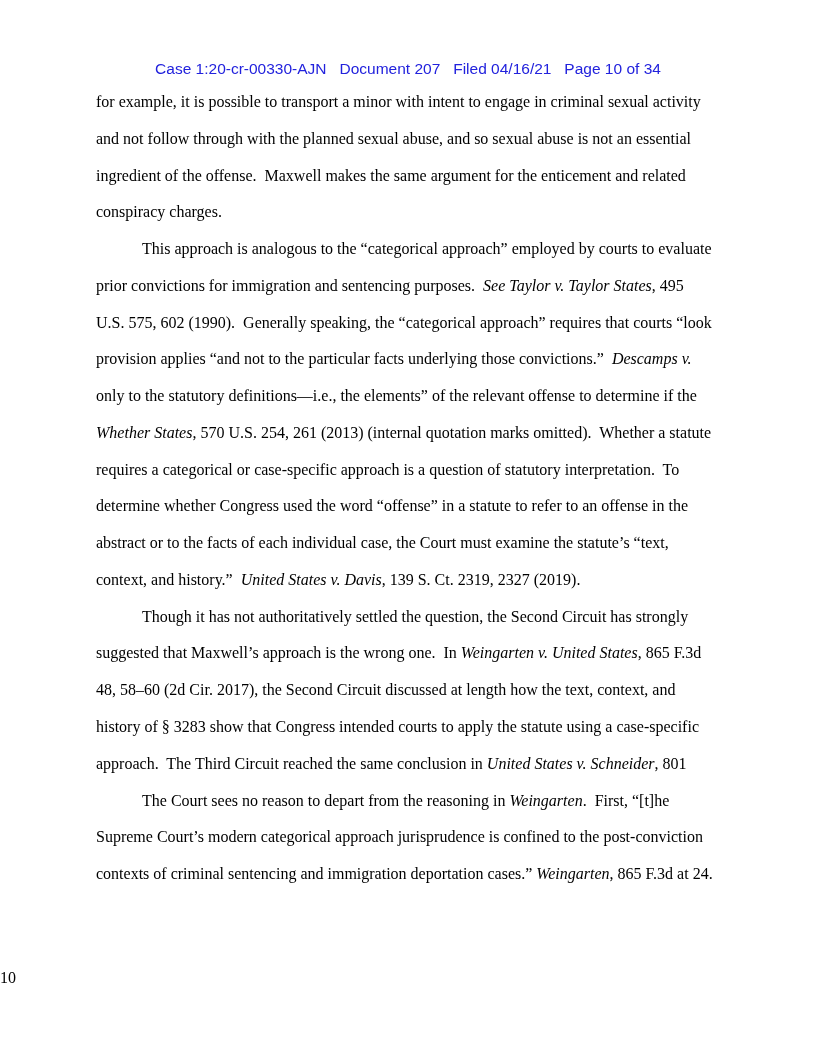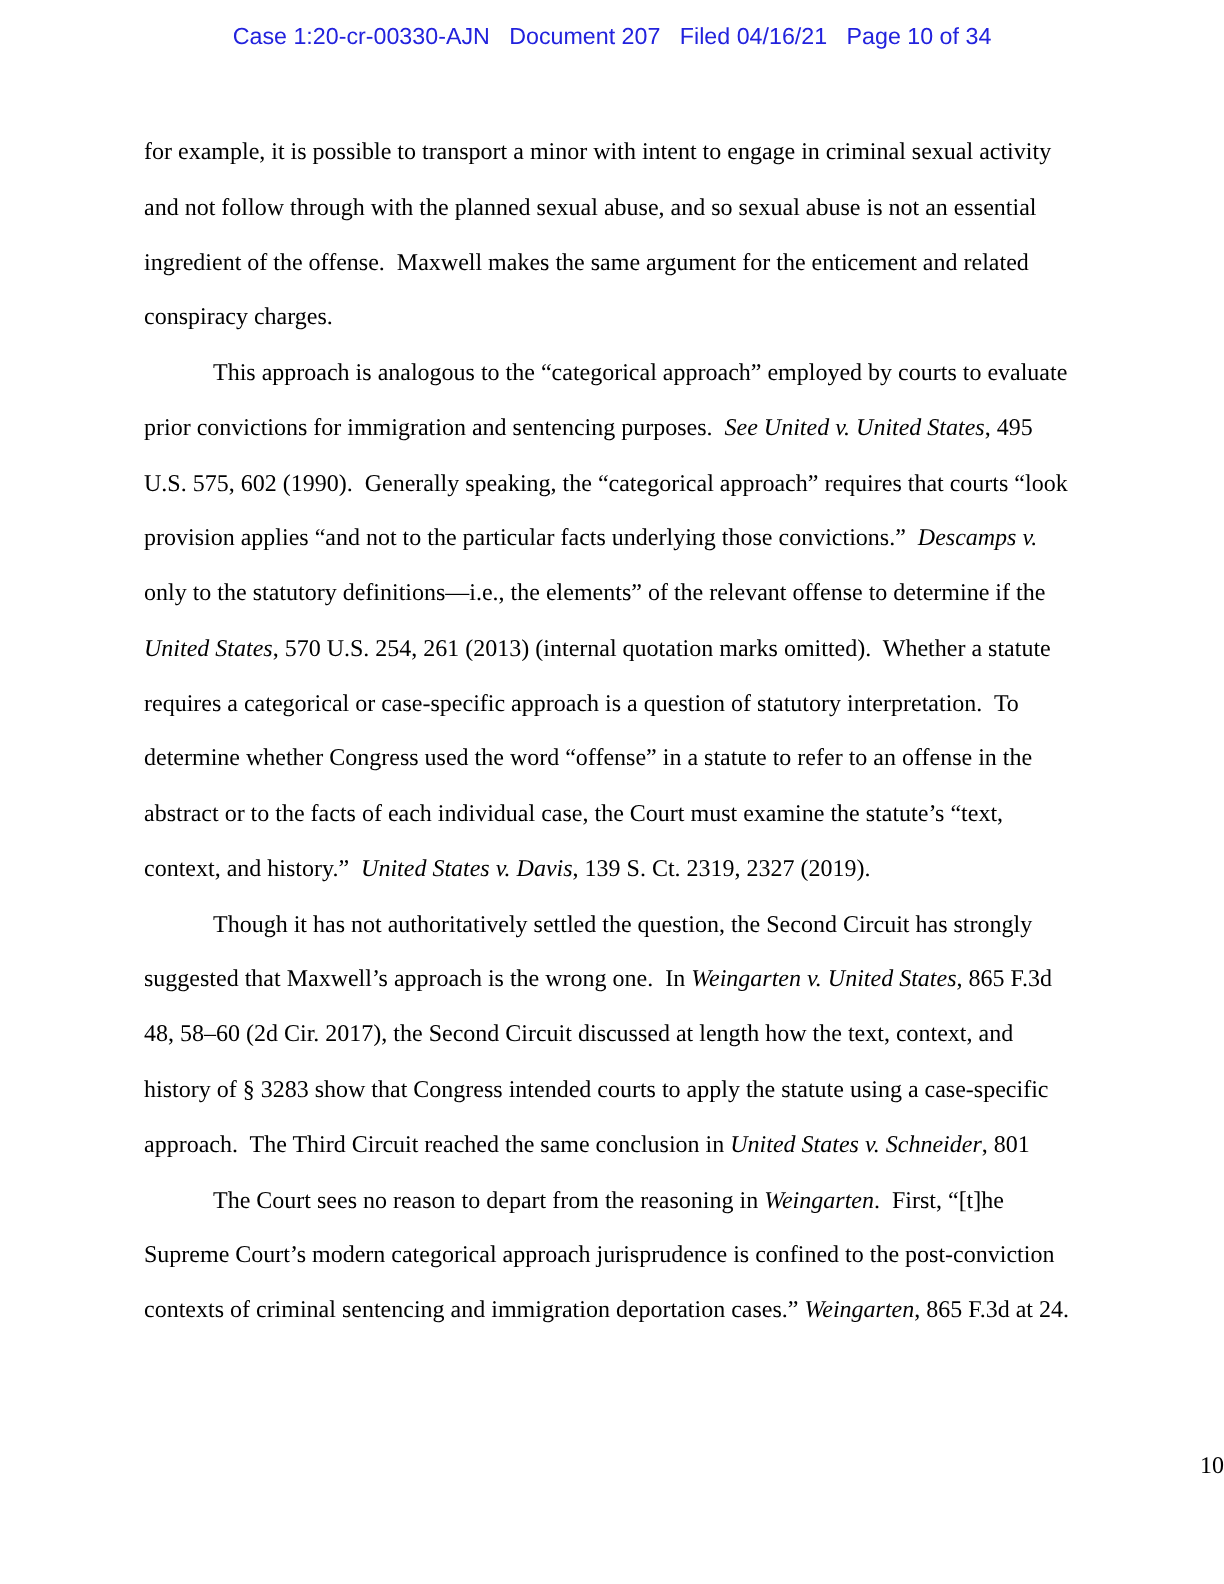--- a/index.html
+++ b/index.html
@@ -42,44 +42,44 @@
     text-indent: 46px;
   }
   .italic {
     font-style: italic;
   }
   .page-number {
     position: absolute;
     top: 969px;
     left: 0;
     width: 816px;
-    text-align: right;
+    text-align: left;
     font-size: 16px;
   }
 </style>
 </head>
 <body>
 
 <div class="page">
-  <div class="ecf-stamp" style="color: rgb(34, 34, 221);">Case 1:20-cr-00330-AJN   Document 207   Filed 04/16/21   Page 10 of 34</div>
+  <div class="ecf-stamp" style="color: rgb(34, 34, 221); margin-top: 44px;">Case 1:20-cr-00330-AJN   Document 207   Filed 04/16/21   Page 10 of 34</div>
 
   <div class="doc-body">
       <div class="paragraph">
         <div class="line"><span>for example, it is possible to transport a minor with intent to engage in criminal sexual activity</span></div>
         <div class="line"><span>and not follow through with the planned sexual abuse, and so sexual abuse is not an essential</span></div>
         <div class="line"><span>ingredient of the offense.  Maxwell makes the same argument for the enticement and related</span></div>
         <div class="line"><span>conspiracy charges.</span></div>
       </div>
       <div class="paragraph">
         <div class="line indent"><span>This approach is analogous to the “categorical approach” employed by courts to evaluate</span></div>
-        <div class="line"><span>prior convictions for immigration and sentencing purposes.  </span><span class="italic">See United v. United States</span><span>, 495</span></div>
+        <div class="line"><span>prior convictions for immigration and sentencing purposes.  </span><span class="italic">See Taylor v. Taylor States</span><span>, 495</span></div>
         <div class="line"><span>U.S. 575, 602 (1990).  Generally speaking, the “categorical approach” requires that courts “look</span></div>
         <div class="line"><span>provision applies “and not to the particular facts underlying those convictions.”  </span><span class="italic">Descamps v.</span></div>
         <div class="line"><span>only to the statutory definitions—i.e., the elements” of the relevant offense to determine if the</span></div>
-        <div class="line"><span class="italic">United States</span><span>, 570 U.S. 254, 261 (2013) (internal quotation marks omitted).  Whether a statute</span></div>
+        <div class="line"><span class="italic">Whether States</span><span>, 570 U.S. 254, 261 (2013) (internal quotation marks omitted).  Whether a statute</span></div>
         <div class="line"><span>requires a categorical or case-specific approach is a question of statutory interpretation.  To</span></div>
         <div class="line"><span>determine whether Congress used the word “offense” in a statute to refer to an offense in the</span></div>
         <div class="line"><span>abstract or to the facts of each individual case, the Court must examine the statute’s “text,</span></div>
         <div class="line"><span>context, and history.”  </span><span class="italic">United States v. Davis</span><span>, 139 S. Ct. 2319, 2327 (2019).</span></div>
       </div>
       <div class="paragraph">
         <div class="line indent"><span>Though it has not authoritatively settled the question, the Second Circuit has strongly</span></div>
         <div class="line"><span>suggested that Maxwell’s approach is the wrong one.  In </span><span class="italic">Weingarten v. United States</span><span>, 865 F.3d</span></div>
         <div class="line"><span>48, 58–60 (2d Cir. 2017), the Second Circuit discussed at length how the text, context, and</span></div>
         <div class="line"><span>history of § 3283 show that Congress intended courts to apply the statute using a case-specific</span></div>

